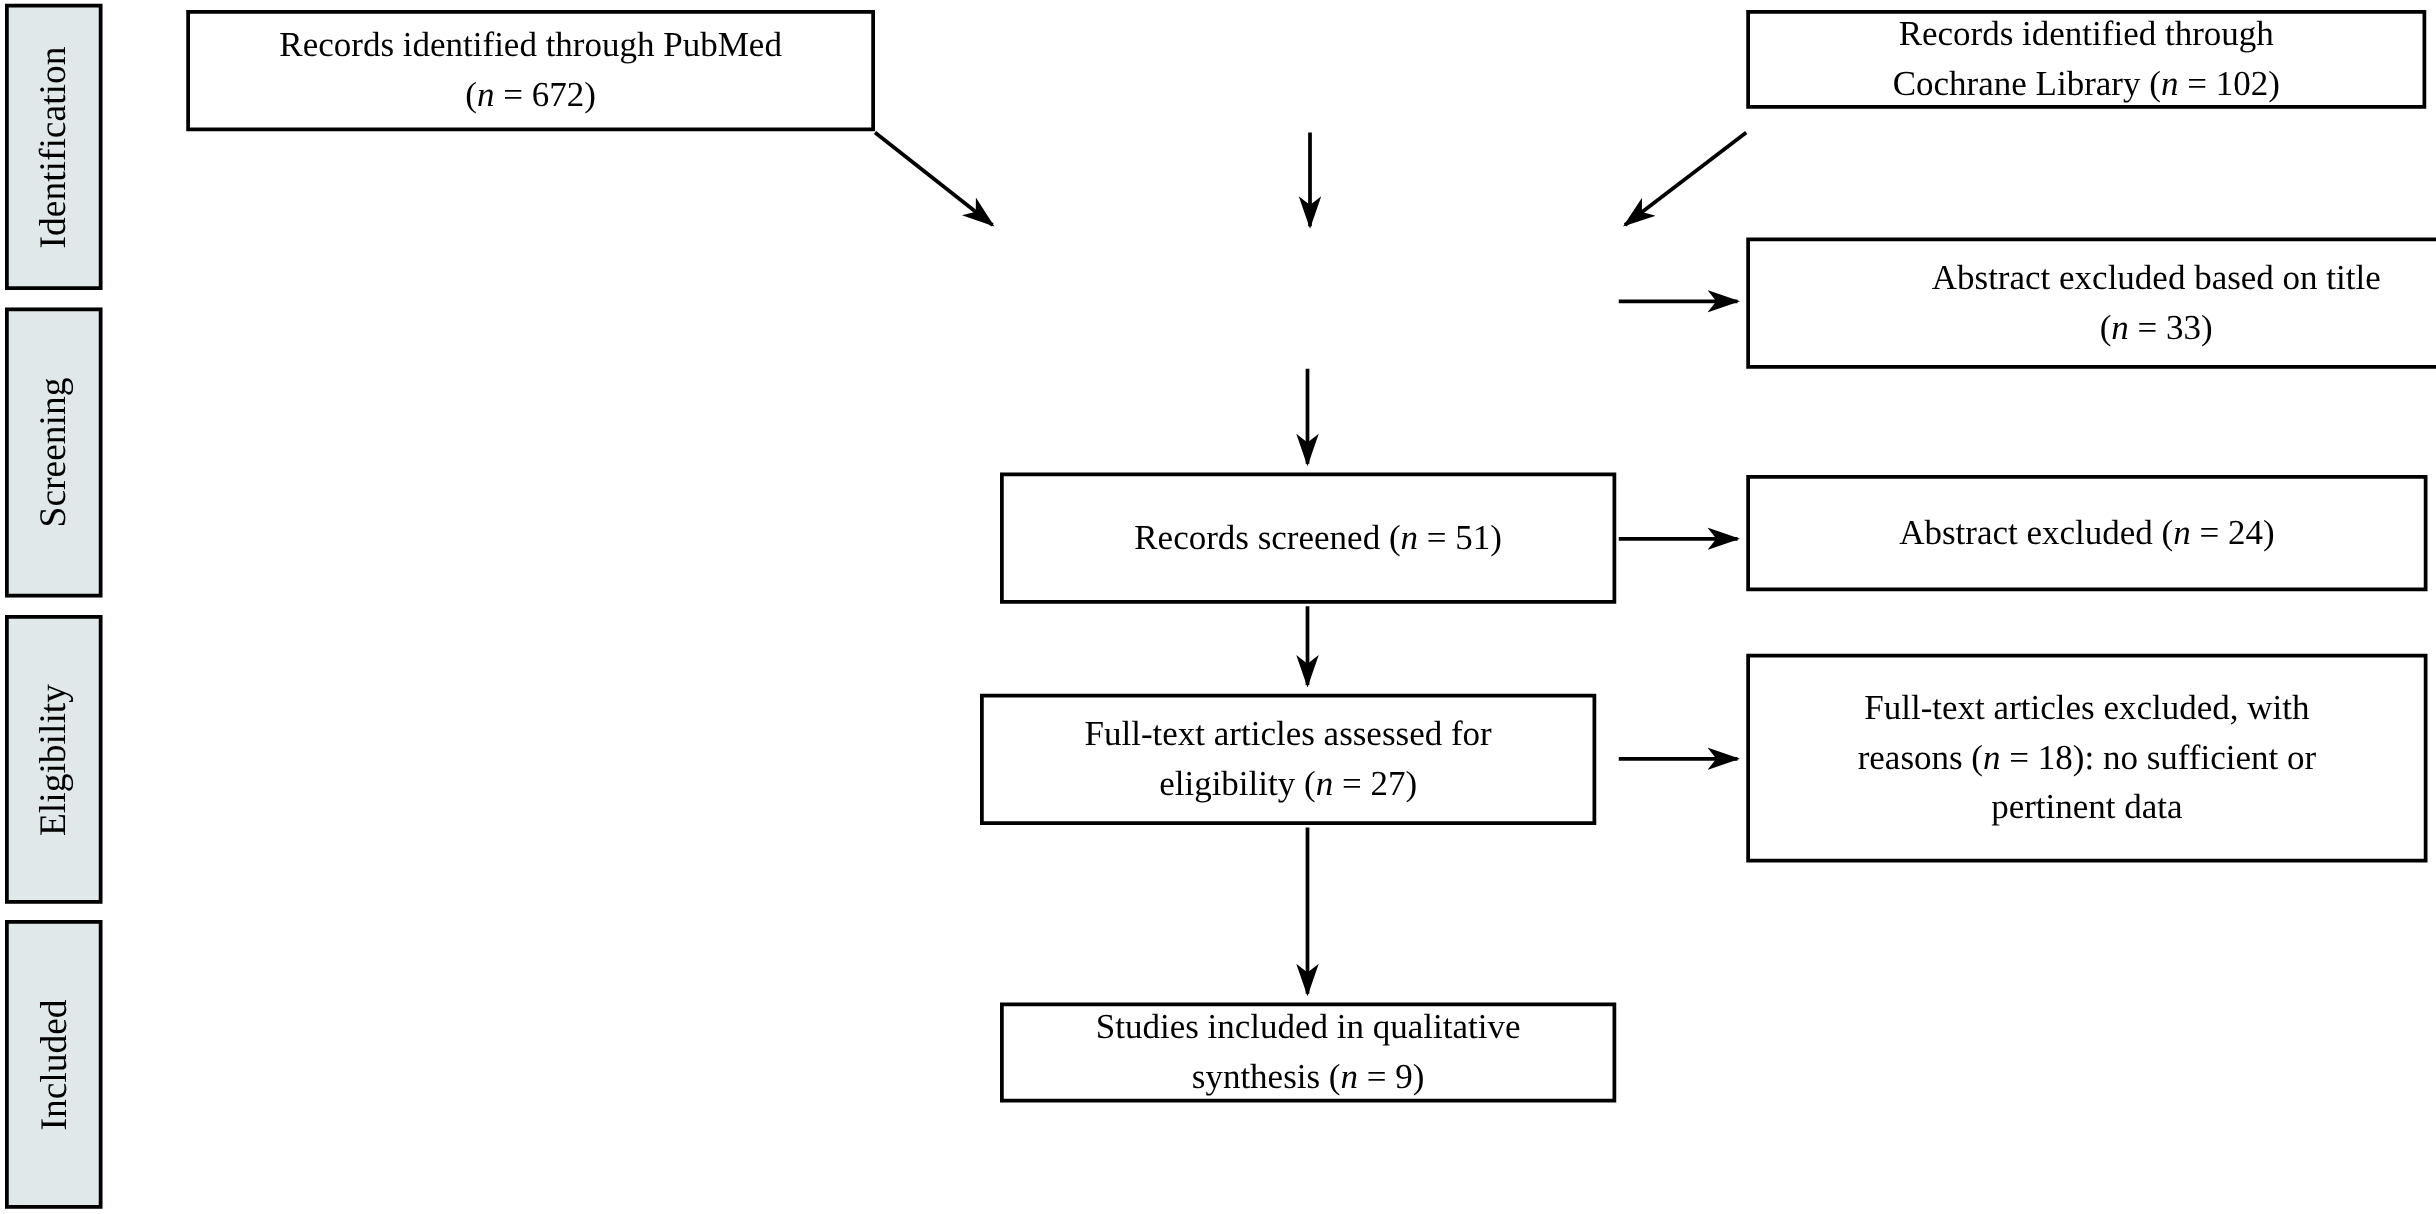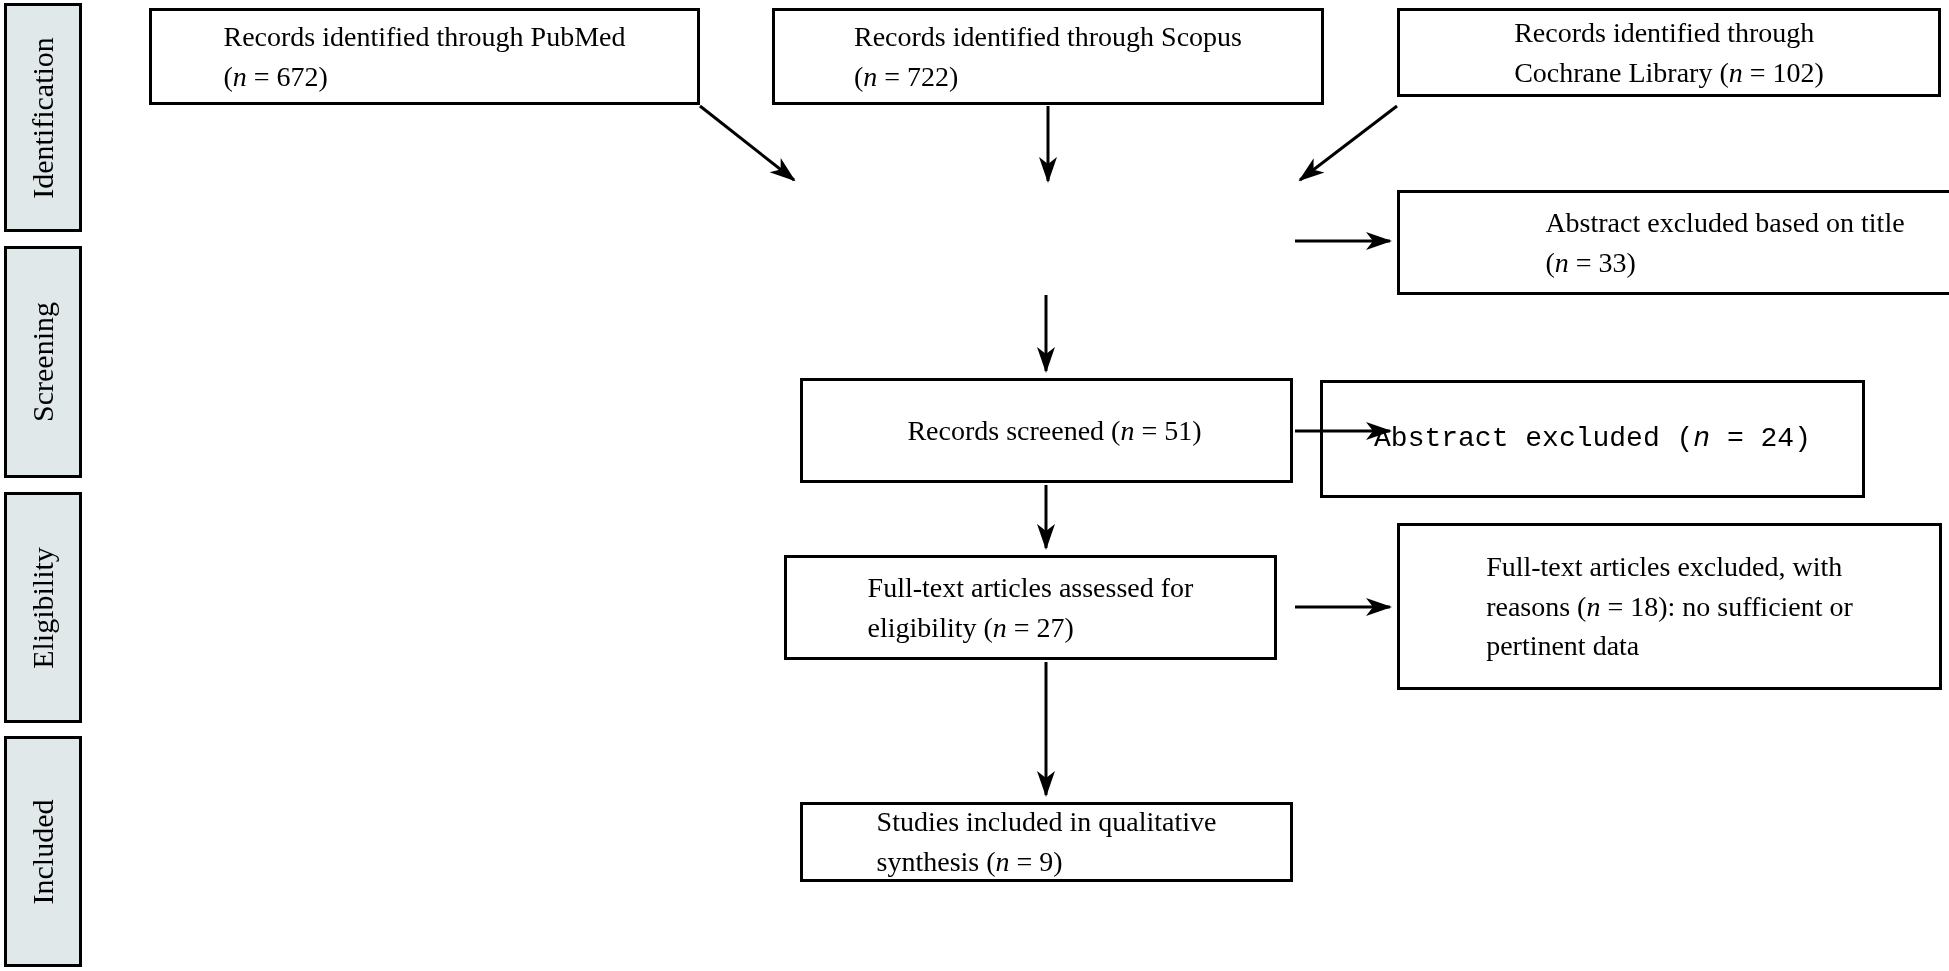--- a/index.html
+++ b/index.html
@@ -17,21 +17,21 @@
     overflow: hidden;
   }
   .node {
     position: absolute;
     box-sizing: border-box;
     background: #ffffff;
     border: 3px solid #000000;
     display: flex;
     align-items: center;
     justify-content: center;
-    text-align: left;
+    text-align: center;
   }
   .node .lbl {
     white-space: pre-line;
     font-size: 28px;
     line-height: 1.42;
     padding: 0 8px;
   }
   .stage {
     position: absolute;
     left: 4px;
@@ -76,38 +76,34 @@
     <span class="lbl">Eligibility</span>
   </div>
   <div class="stage" style="top:736px; height:231px;">
     <span class="lbl">Included</span>
   </div>
 
   <div class="node" style="left:149px;  top:8px;   width:551px; height:97px;">
     <span class="lbl">Records identified through PubMed
 (<i>n</i> = 672)</span>
   </div>
-  <div class="node" style="left:772px;  top:8px;   width:552px; height:97px;">
-    <span class="lbl">Records identified through Scopus
-(<i>n</i> = 722)</span>
-  </div>
-  <div class="node" style="left:1397px; top:8px;   width:544px; height:89px;">
+  <div class="node" style="left:1397px; top:8px;   width:544px; height:79px;">
     <span class="lbl">Records identified through
 Cochrane Library (<i>n</i> = 102)</span>
   </div>
 
   <div class="node" style="left:1397px; top:190px; width:656px; height:105px;">
     <span class="lbl">Abstract excluded based on title
 (<i>n</i> = 33)</span>
   </div>
 
   <div class="node" style="left:800px;  top:378px; width:493px; height:105px;padding-left:16px;">
     <span class="lbl">Records screened (<i>n</i> = 51)</span>
   </div>
-  <div class="node" style="left:1320px; top:380px; width:545px; height:118px;font-family:Liberation Mono, monospace;">
+  <div class="node" style="left:1397px; top:380px; width:545px; height:93px;">
     <span class="lbl">Abstract excluded (<i>n</i> = 24)</span>
   </div>
 
   <div class="node" style="left:784px;  top:555px; width:493px; height:105px;">
     <span class="lbl">Full-text articles assessed for
 eligibility (<i>n</i> = 27)</span>
   </div>
   <div class="node" style="left:1397px; top:523px; width:545px; height:167px;">
     <span class="lbl">Full-text articles excluded, with
 reasons (<i>n</i> = 18): no sufficient or

